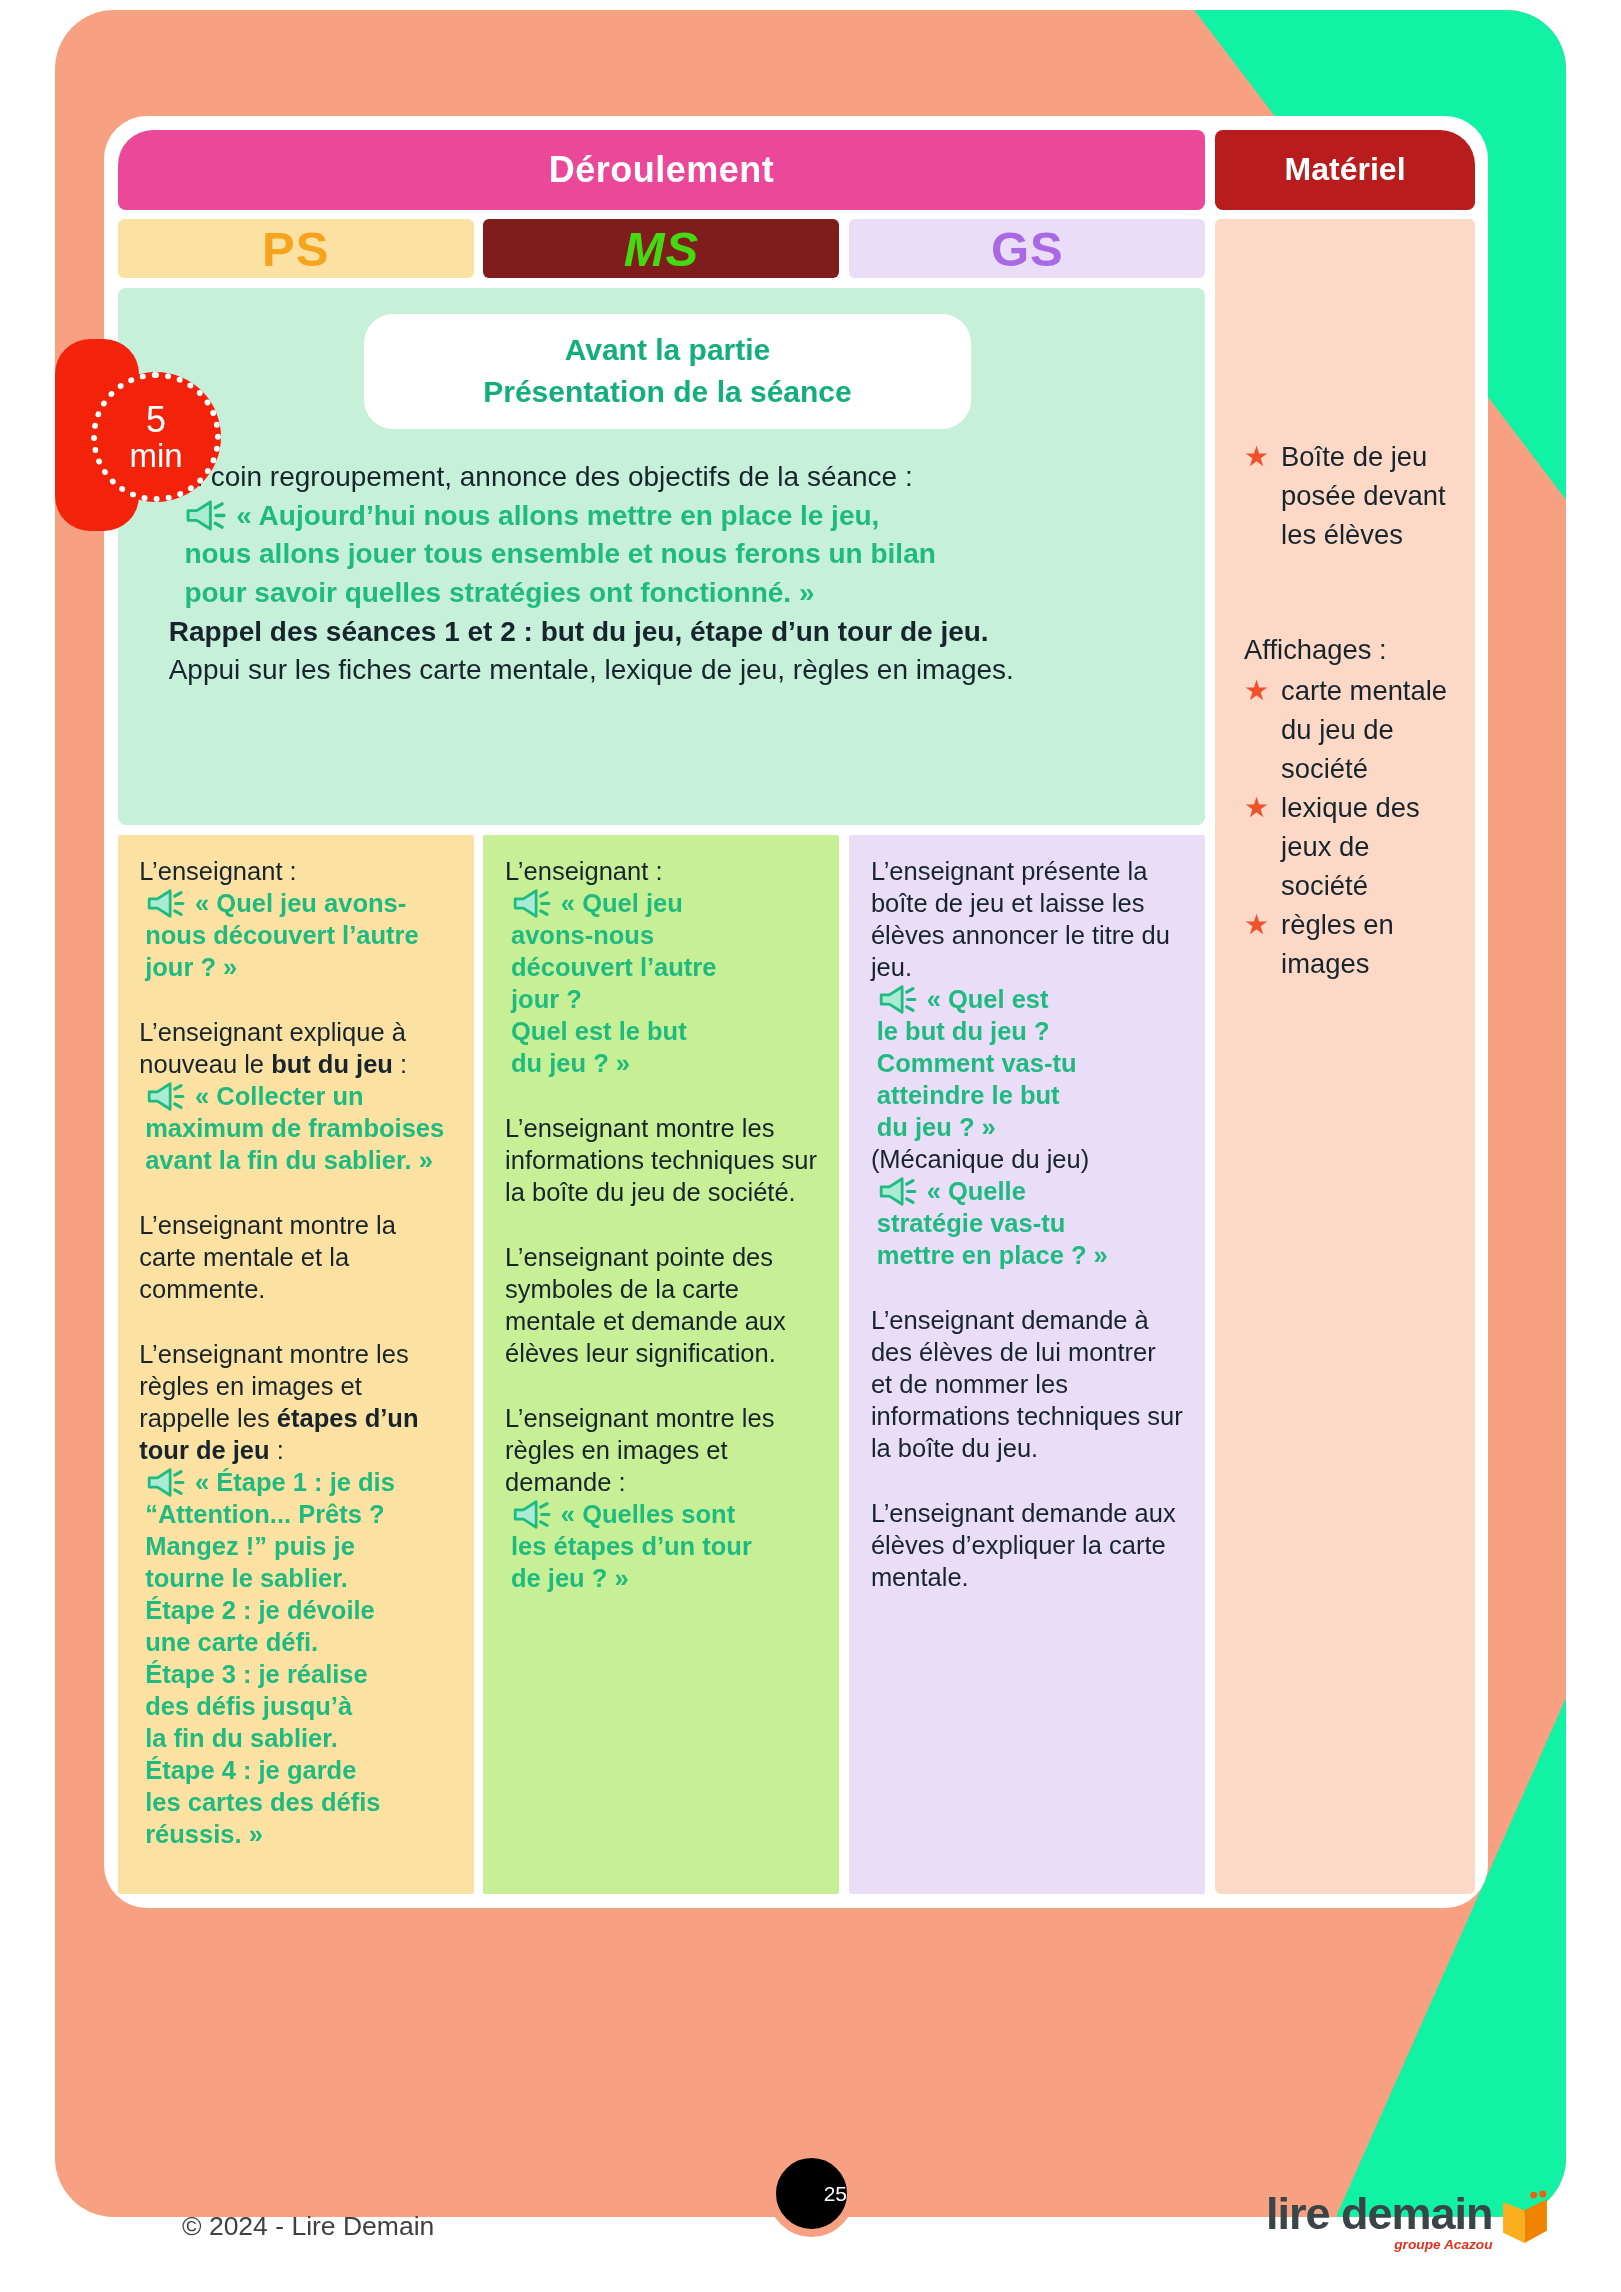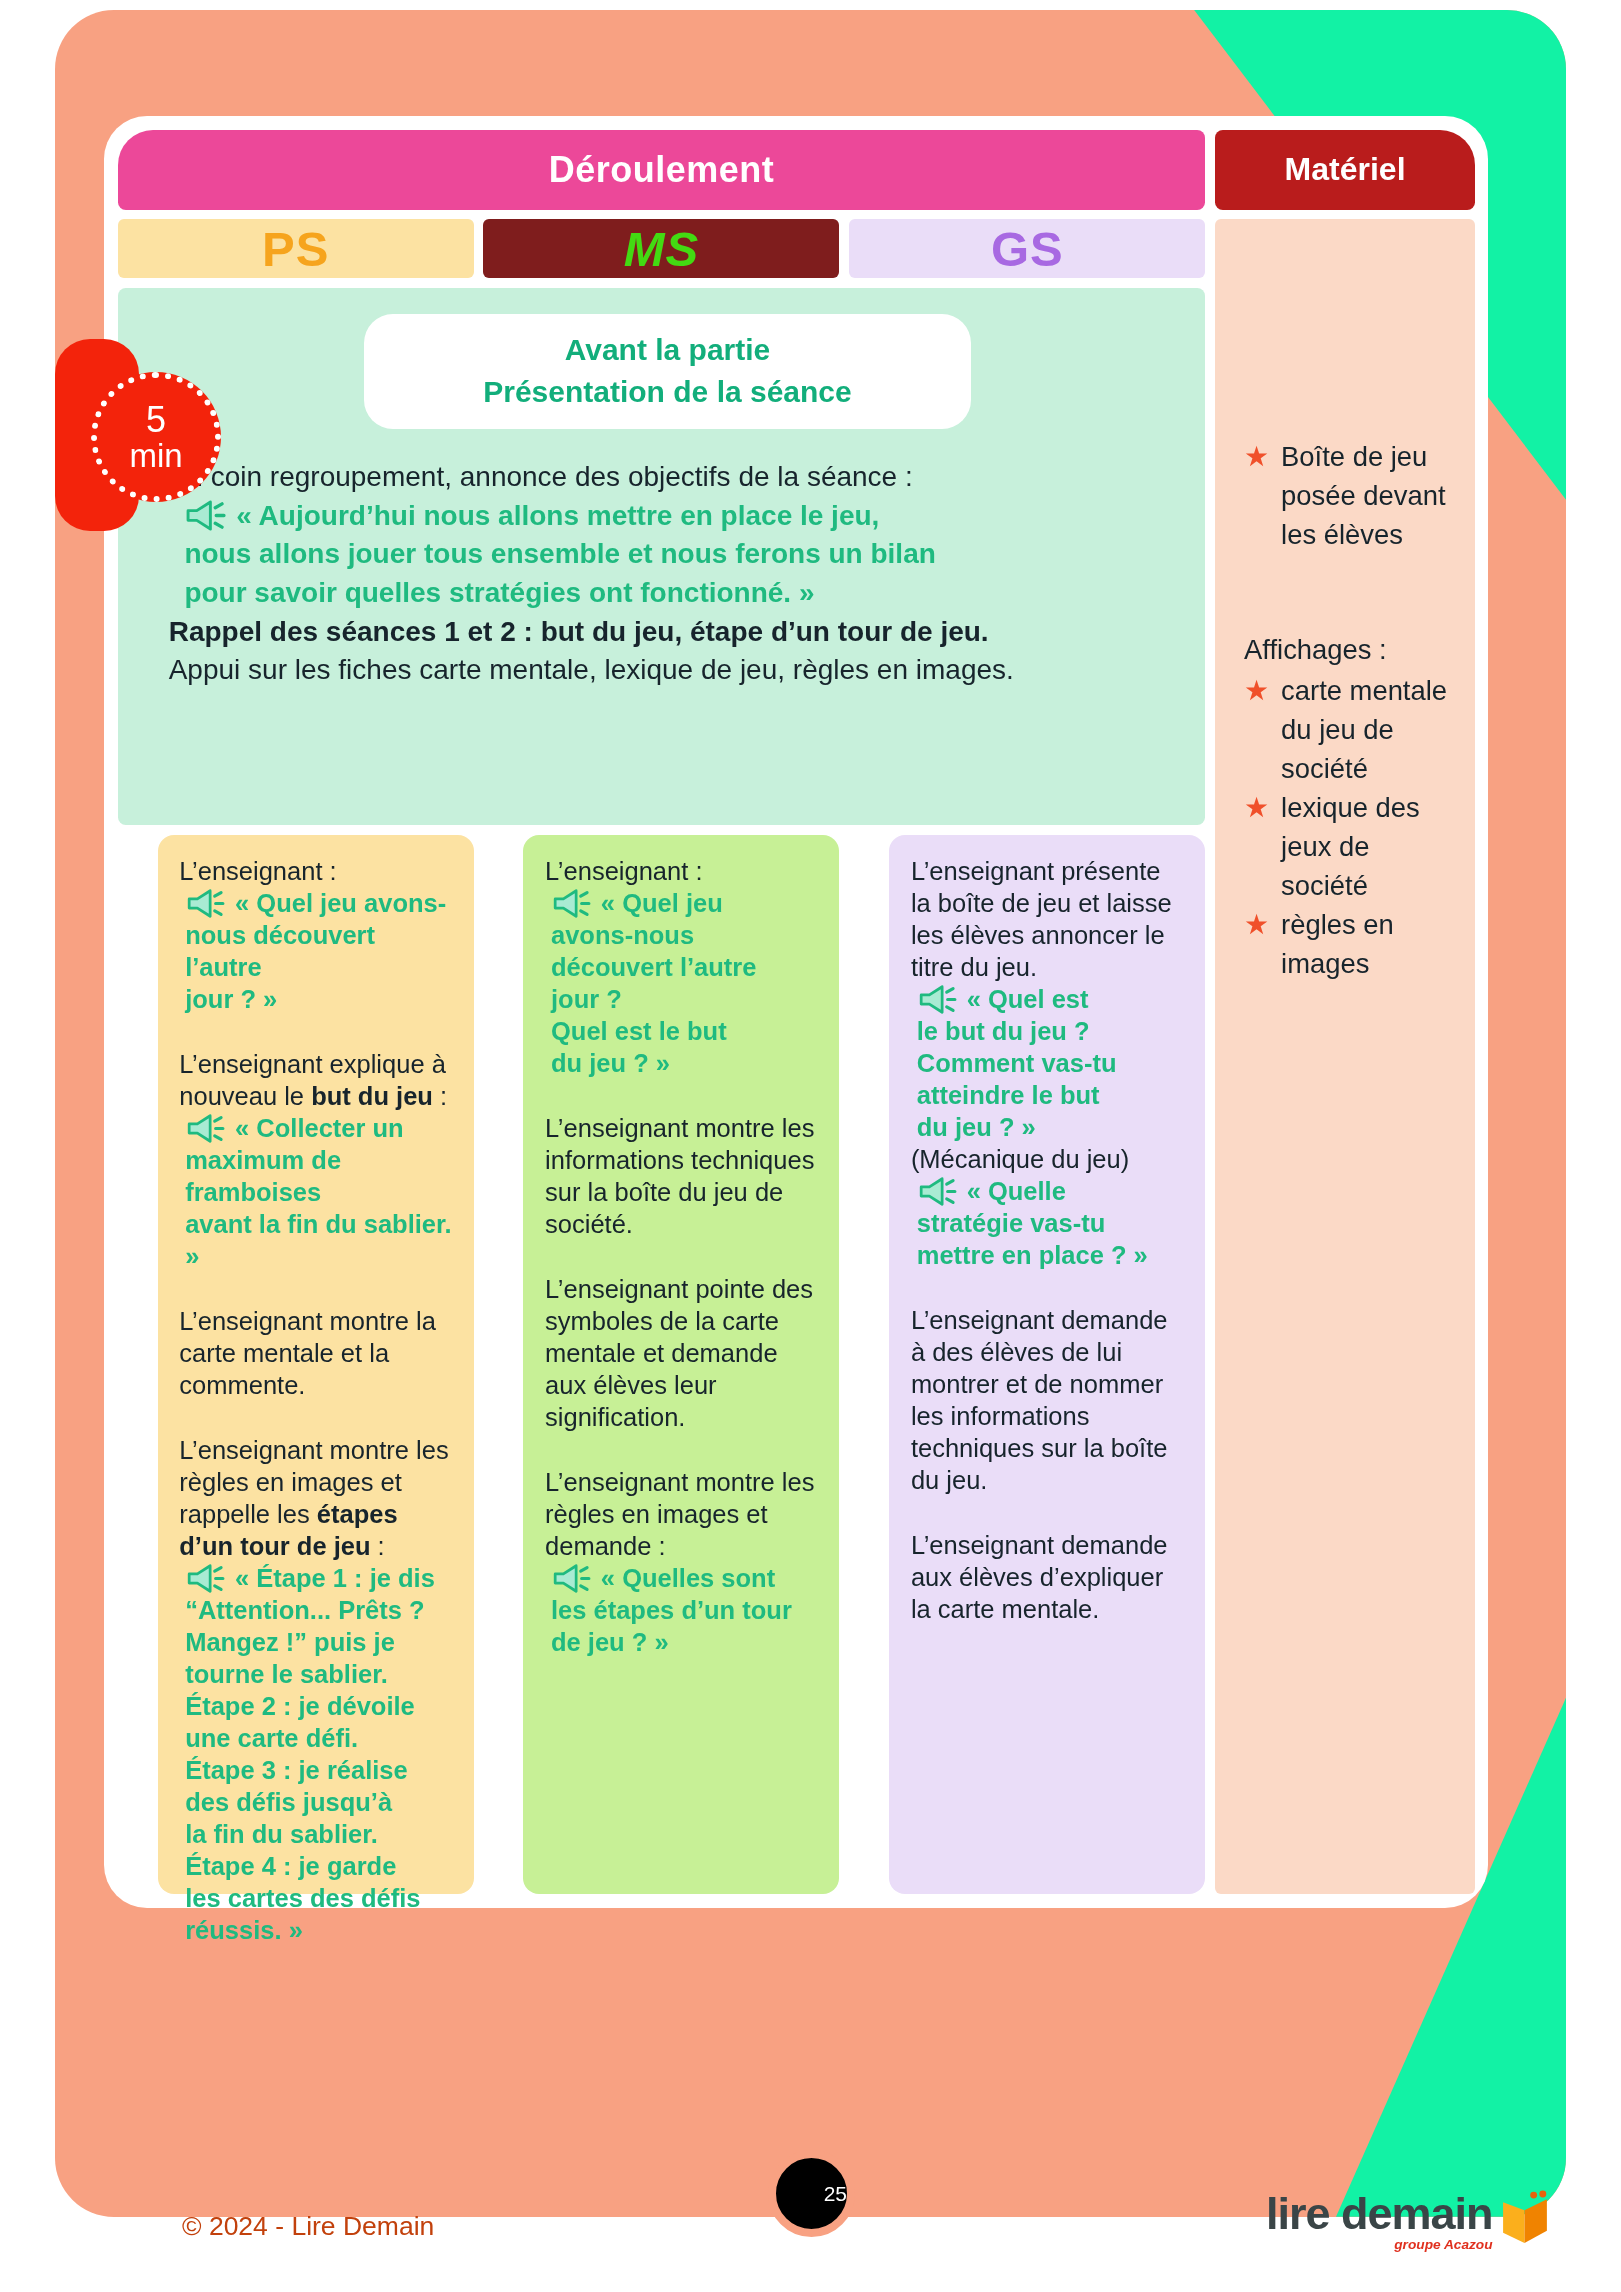--- a/index.html
+++ b/index.html
@@ -53,22 +53,22 @@
     width:588px; margin:7.8px auto 29px auto; background:#ffffff; border-radius:29px;
     padding:15.7px 9.8px; text-align:center; color:#12AE7B; font-weight:bold;
     font-size:30px; line-height:1.4;
   }
   .intro-lead{ margin:0 0 7.8px 0;}
   .intro-speech{ margin:0 0 0 15.7px; color:#1FBA80; font-weight:bold; white-space:pre-line;}
   .intro-recap{ margin:27.4px 0 3.9px 0; font-weight:bold;}
   .intro-note{ margin:0 0 0 13.7px;}
   
   .colbody{
-    grid-row:4; border-radius:16px; padding:19.6px 21.6px; box-sizing:border-box;
-    font-size:25.5px; line-height:32px;margin-left:40px;
+    grid-row:4; border-radius:2px; padding:19.6px 21.6px; box-sizing:border-box;
+    font-size:25.5px; line-height:32px;
   }
   .col-ps{ grid-column:1; background:#FCE2A2;}
   .col-ms{ grid-column:2; background:#C7F096;}
   .col-gs{ grid-column:3; background:#EADDF8;}
   .group{ margin:0 0 33px 0;}
   .para{ margin:0;}
   .b{ font-weight:bold;}
   .speech{ margin:0 0 0 5.9px; color:#1FBA80; font-weight:bold; white-space:pre-line;}
   .spk{ vertical-align:-6.9px; margin-right:6.9px;}
   
@@ -87,21 +87,21 @@
   }
   .badge-circle{
     position:absolute; left:91px; top:372px; width:118px; height:118px;
     background:#F3230B; border:6.9px dotted #ffffff; border-radius:50%;
     display:flex; flex-direction:column; align-items:center; justify-content:center;
     color:#fff; z-index:6; text-align:center;
   }
   .badge-circle .v{ font-size:36px; line-height:37px;}
   .badge-circle .u{ font-size:33px; line-height:35px;}
   
-  .copyright{ position:absolute; left:182px; top:2211px; font-size:26.5px; color:#c2410c;}
+  .copyright{ position:absolute; left:182px; top:2211px; font-size:26.5px; color:#404040;}
   .page-circle{
     position:absolute; left:768px; top:2150px; width:71px; height:71px;
     background:#000000; border:8.8px solid #F8A182; border-radius:50%;
     display:flex; align-items:center; justify-content:flex-end;
     color:#fff; font-size:21px;
   }
   .logo{ position:absolute; left:1266px; top:2190px; display:flex; align-items:flex-start; gap:7.8px;}
   .logo-txt{ display:flex; flex-direction:column; align-items:flex-end;}
   .logo-name{ font-size:45px; font-weight:bold; color:#3A4547; letter-spacing:-1px; line-height:47px;}
   .logo-group{ font-size:13.7px; font-weight:bold; font-style:italic; color:#E0301E; margin-top:0px;}

